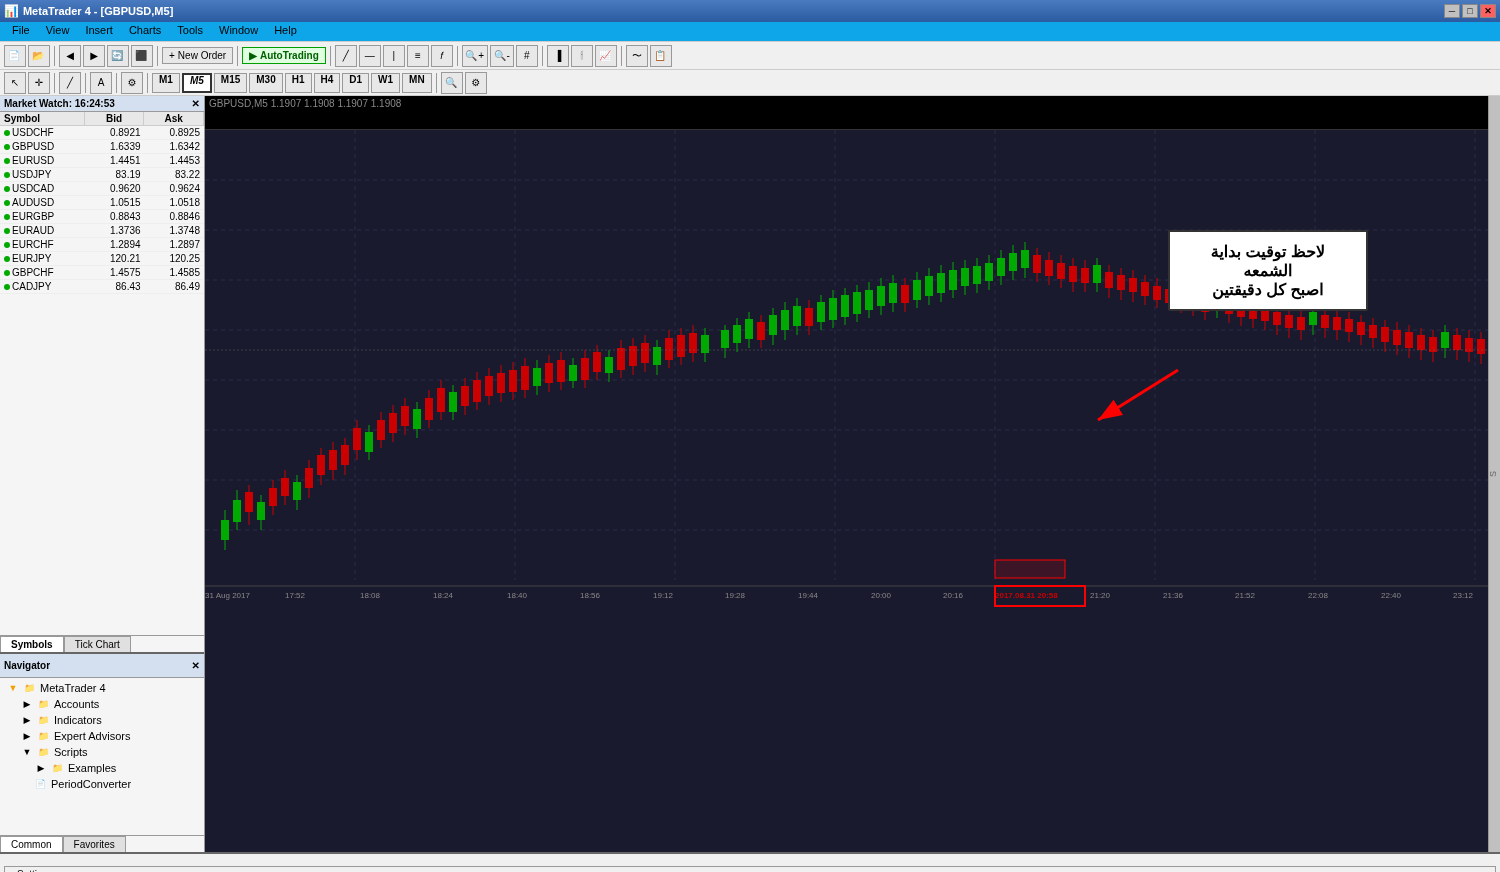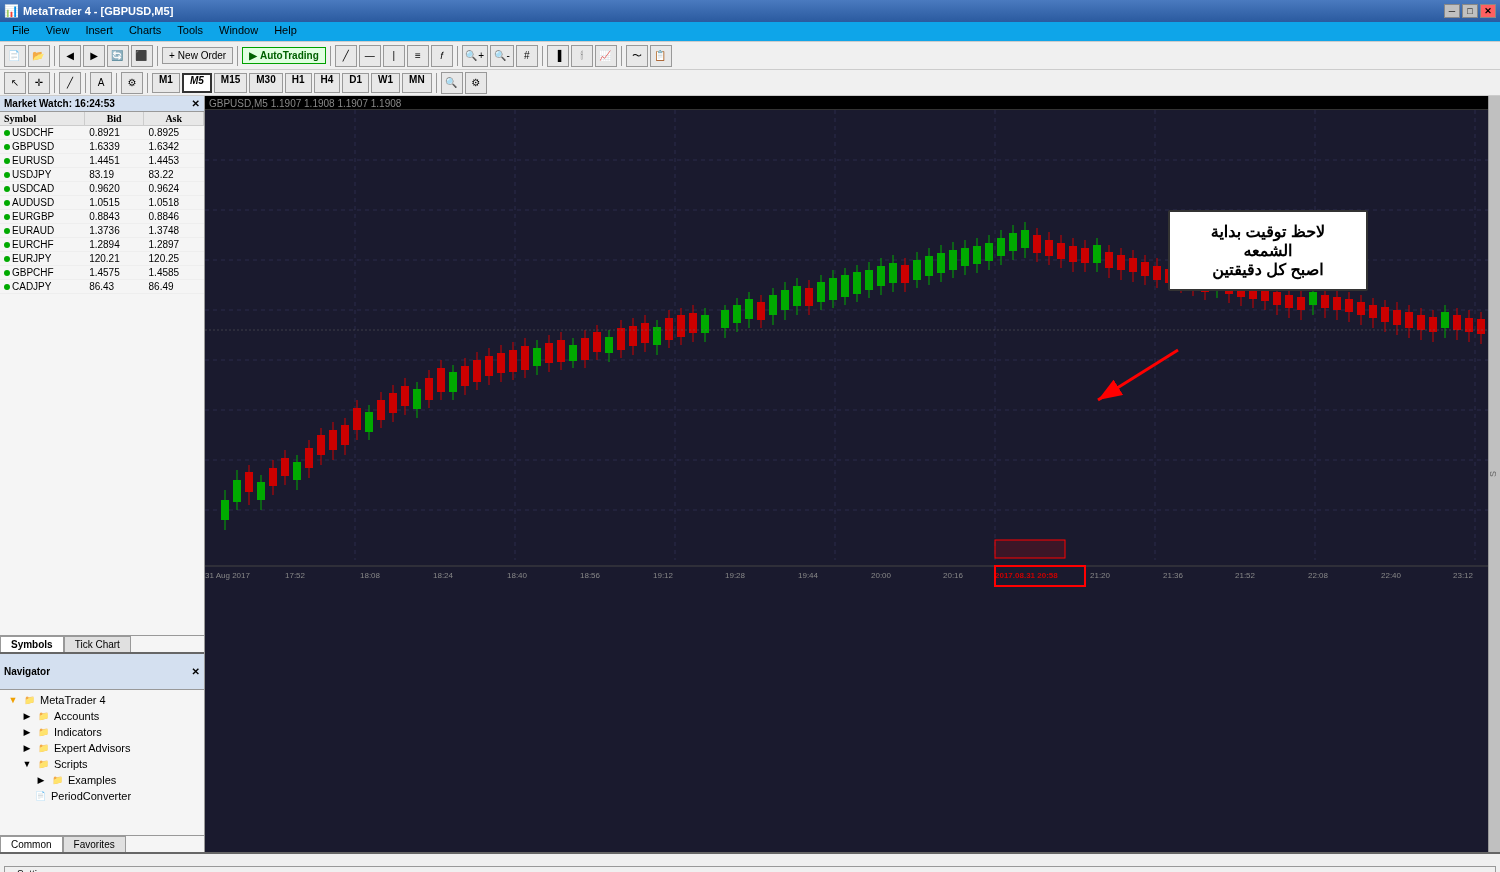--- a/index.html
+++ b/index.html
@@ -29,51 +29,51 @@
 
     
     #main-area { display: flex; height: calc(872px - 22px - 20px - 28px - 26px - 20px); }
 
     
     #left-panel { width: 205px; display: flex; flex-direction: column; background: #f5f5f5; border-right: 1px solid #999; }
     #market-watch { flex: 1; overflow: hidden; display: flex; flex-direction: column; }
     #mw-header { background: #d4e0f0; padding: 2px 4px; font-weight: bold; font-size: 10px; border-bottom: 1px solid #999; display: flex; justify-content: space-between; }
     #mw-table { flex: 1; overflow: hidden; }
     .mw-thead { display: flex; background: #e8e8e8; border-bottom: 1px solid #ccc; }
-    .mw-th { flex: 1; padding: 1px 4px; font-size: 10px; font-weight: bold; text-align: center; border-right: 1px solid #ccc; font-family: Liberation Serif, serif; }
+    .mw-th { flex: 1; padding: 1px 4px; font-size: 10px; font-weight: bold; text-align: center; border-right: 1px solid #ccc; }
     .mw-th:first-child { flex: 1.5; text-align: left; }
     .mw-row { display: flex; border-bottom: 1px solid #eee; cursor: pointer; }
-    .mw-cell { flex: 1; padding: 1px 4px; font-size: 10px; text-align: left; }
+    .mw-cell { flex: 1; padding: 1px 4px; font-size: 10px; text-align: right; }
     .mw-cell:first-child { flex: 1.5; text-align: left; display: flex; align-items: center; gap: 2px; }
     .dot { width: 6px; height: 6px; border-radius: 50%; background: #00aa00; display: inline-block; flex-shrink: 0; }
 
     
     #mw-tabs { display: flex; border-top: 1px solid #999; }
     .mw-tab { padding: 2px 10px; border: 1px solid #999; border-bottom: none; background: #e0e0e0; cursor: pointer; font-size: 10px; }
     .mw-tab.active { background: #fff; font-weight: bold; }
 
     
     #navigator { height: 200px; display: flex; flex-direction: column; border-top: 2px solid #666; }
-    #nav-header { background: #d4e0f0; padding: 12px 4px; font-weight: bold; font-size: 10px; border-bottom: 1px solid #999; display: flex; justify-content: space-between; align-items: center; }
+    #nav-header { background: #d4e0f0; padding: 6px 4px; font-weight: bold; font-size: 10px; border-bottom: 1px solid #999; display: flex; justify-content: space-between; align-items: center; }
     #nav-tree { flex: 1; overflow: auto; padding: 2px; }
     .tree-item { padding: 1px 2px; cursor: pointer; display: flex; align-items: center; gap: 3px; }
     .tree-item.level1 { padding-left: 4px; }
     .tree-item.level2 { padding-left: 18px; }
     .tree-item.level3 { padding-left: 32px; }
     .tree-icon { width: 14px; height: 14px; display: inline-flex; align-items: center; justify-content: center; font-size: 9px; }
     .folder-icon { color: #f0a000; }
 
     
     #nav-tabs { display: flex; border-top: 1px solid #999; margin-top: 6px; }
     .nav-tab { padding: 2px 10px; border: 1px solid #999; border-bottom: none; background: #e0e0e0; cursor: pointer; font-size: 10px; }
     .nav-tab.active { background: #fff; }
 
     
     #chart-area { flex: 1; display: flex; flex-direction: column; background: #000; }
-    #chart-header { height: 14px; background: #000; color: #888; font-size: 10px; padding: 2px 4px; border-bottom: 1px solid #333; }
+    #chart-header { height: 34px; background: #000; color: #888; font-size: 10px; padding: 2px 4px; border-bottom: 1px solid #333; }
     #chart-tabs { height: 22px; background: #c0c0c0; display: flex; align-items: flex-end; padding: 0 4px; gap: 2px; border-bottom: 1px solid #999; }
     .chart-tab { padding: 2px 8px; border: 1px solid #999; border-bottom: none; background: #d0d0d0; cursor: pointer; font-size: 10px; }
     .chart-tab.active { background: #2a2a2a; color: #ccc; }
     #chart-canvas { flex: 1; position: relative; background: #1a1a2e; overflow: hidden; }
 
     
     #candlestick-container { width: 100%; height: 100%; position: absolute; top: 0; left: 0; }
 
     
     #annotation-box { position: absolute; background: white; border: 2px solid #333; padding: 10px 15px; text-align: center; font-size: 16px; font-weight: bold; direction: rtl; z-index: 10; border-radius: 2px; }

